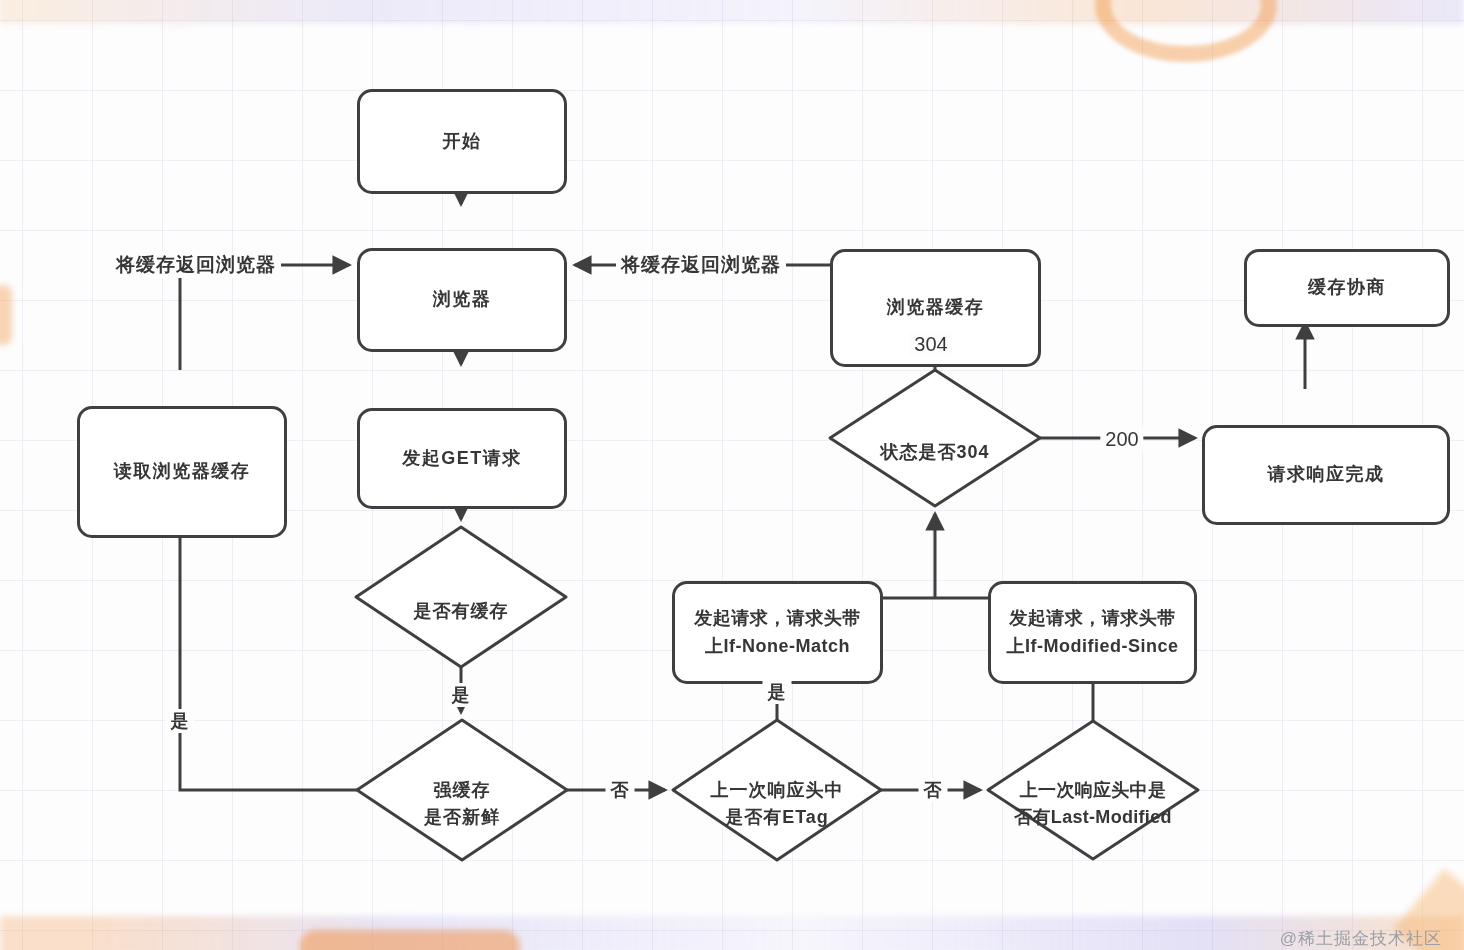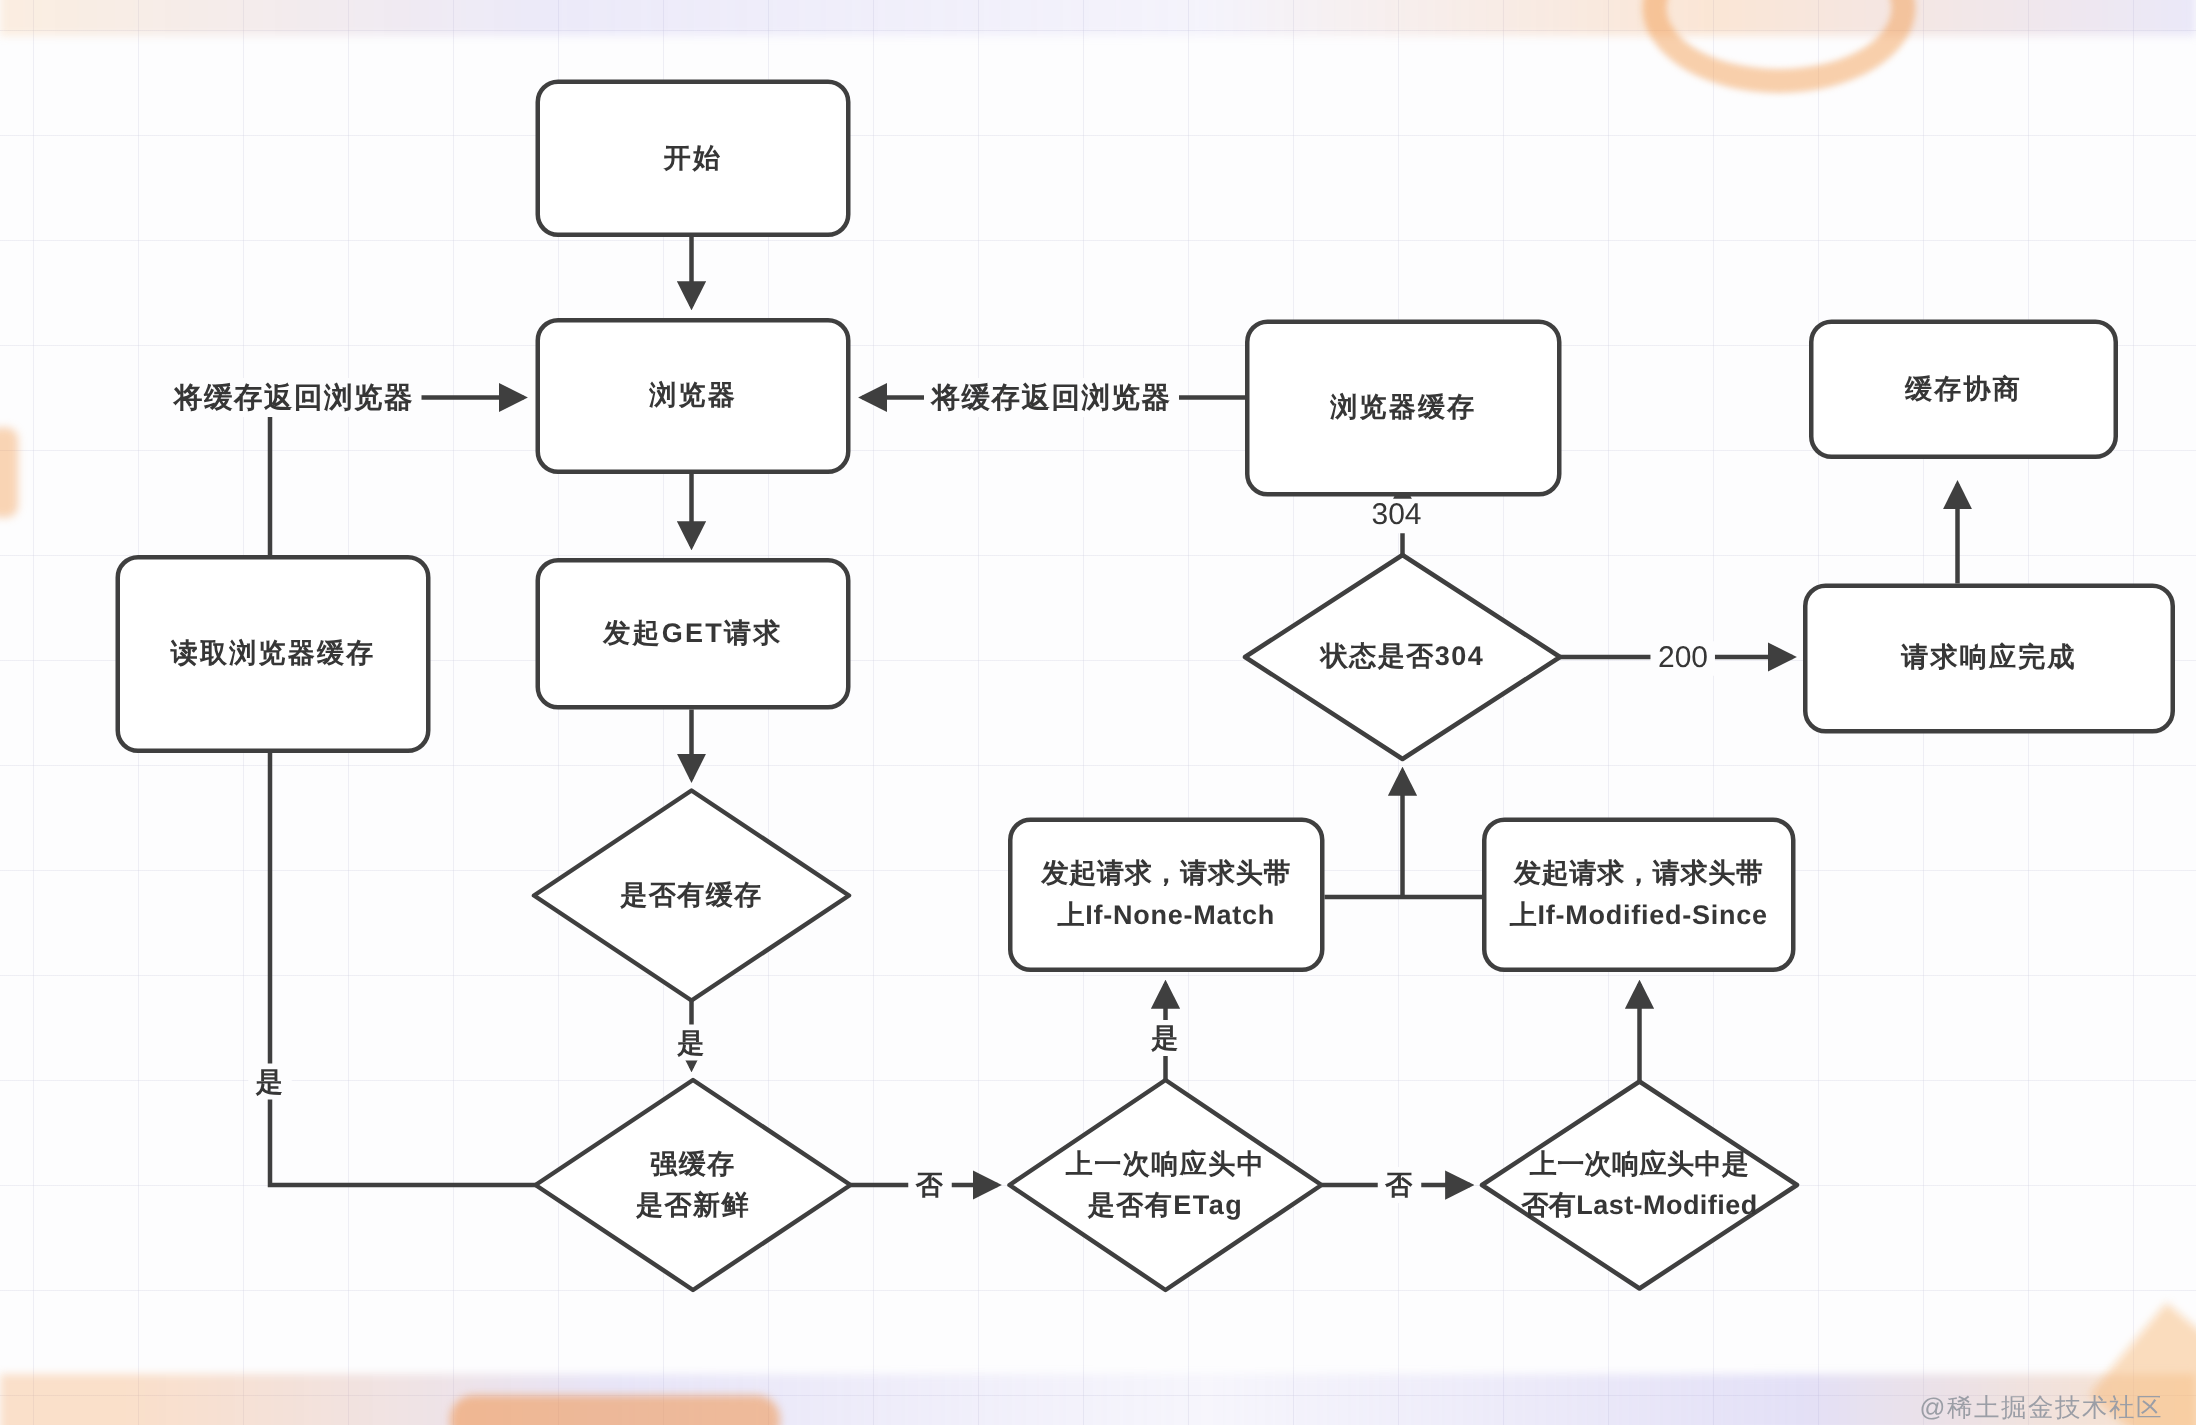--- a/index.html
+++ b/index.html
@@ -28,25 +28,27 @@
   .deco-br{left:1408px;top:888px;width:90px;height:80px;
     background:rgba(246,180,110,.45);transform:rotate(40deg);}
 
   svg.wires{position:absolute;left:0;top:0;pointer-events:none;}
 
   .box{
     position:absolute;background:#ffffff;border:3px solid #3f3f3f;border-radius:15px;
     display:flex;align-items:center;justify-content:center;text-align:center;
     font-size:18px;font-weight:600;color:#363636;letter-spacing:1.5px;line-height:1.55;
     box-sizing:border-box;
+    margin-top:36px;
   }
   .dlabel{
     position:absolute;transform:translate(-50%,-50%);text-align:center;
     font-size:18px;font-weight:600;color:#363636;letter-spacing:1px;line-height:1.5;
     white-space:nowrap;
+    margin-top:14px;
   }
   .elabel{
     position:absolute;transform:translate(-50%,-50%);
     font-size:18px;font-weight:600;color:#363636;letter-spacing:1px;
     background:#fdfdfe;padding:0 5px;white-space:nowrap;
   }
   .num{font-weight:500;letter-spacing:0;}
   .watermark{
     position:absolute;right:22px;bottom:0;
     font-size:17px;color:#9b9ea6;letter-spacing:1px;
@@ -117,21 +119,21 @@
   </div>
 
   <div class="box" style="left:357px;top:372px;width:210px;height:101px;">
     <span>发起GET请求</span>
   </div>
 
   <div class="box" style="left:830px;top:213px;width:211px;height:118px;">
     <span>浏览器缓存</span>
   </div>
 
-  <div class="box" style="left:1206px;top:213px;width:206px;height:93px;">
+  <div class="box" style="left:1244px;top:213px;width:206px;height:78px;">
     <span>缓存协商</span>
   </div>
 
   <div class="box" style="left:1202px;top:389px;width:248px;height:100px;">
     <span>请求响应完成</span>
   </div>
 
   <div class="box" style="left:672px;top:545px;width:211px;height:103px;letter-spacing:.5px;">
     <span>
       <span style="display:block">发起请求，请求头带</span>

